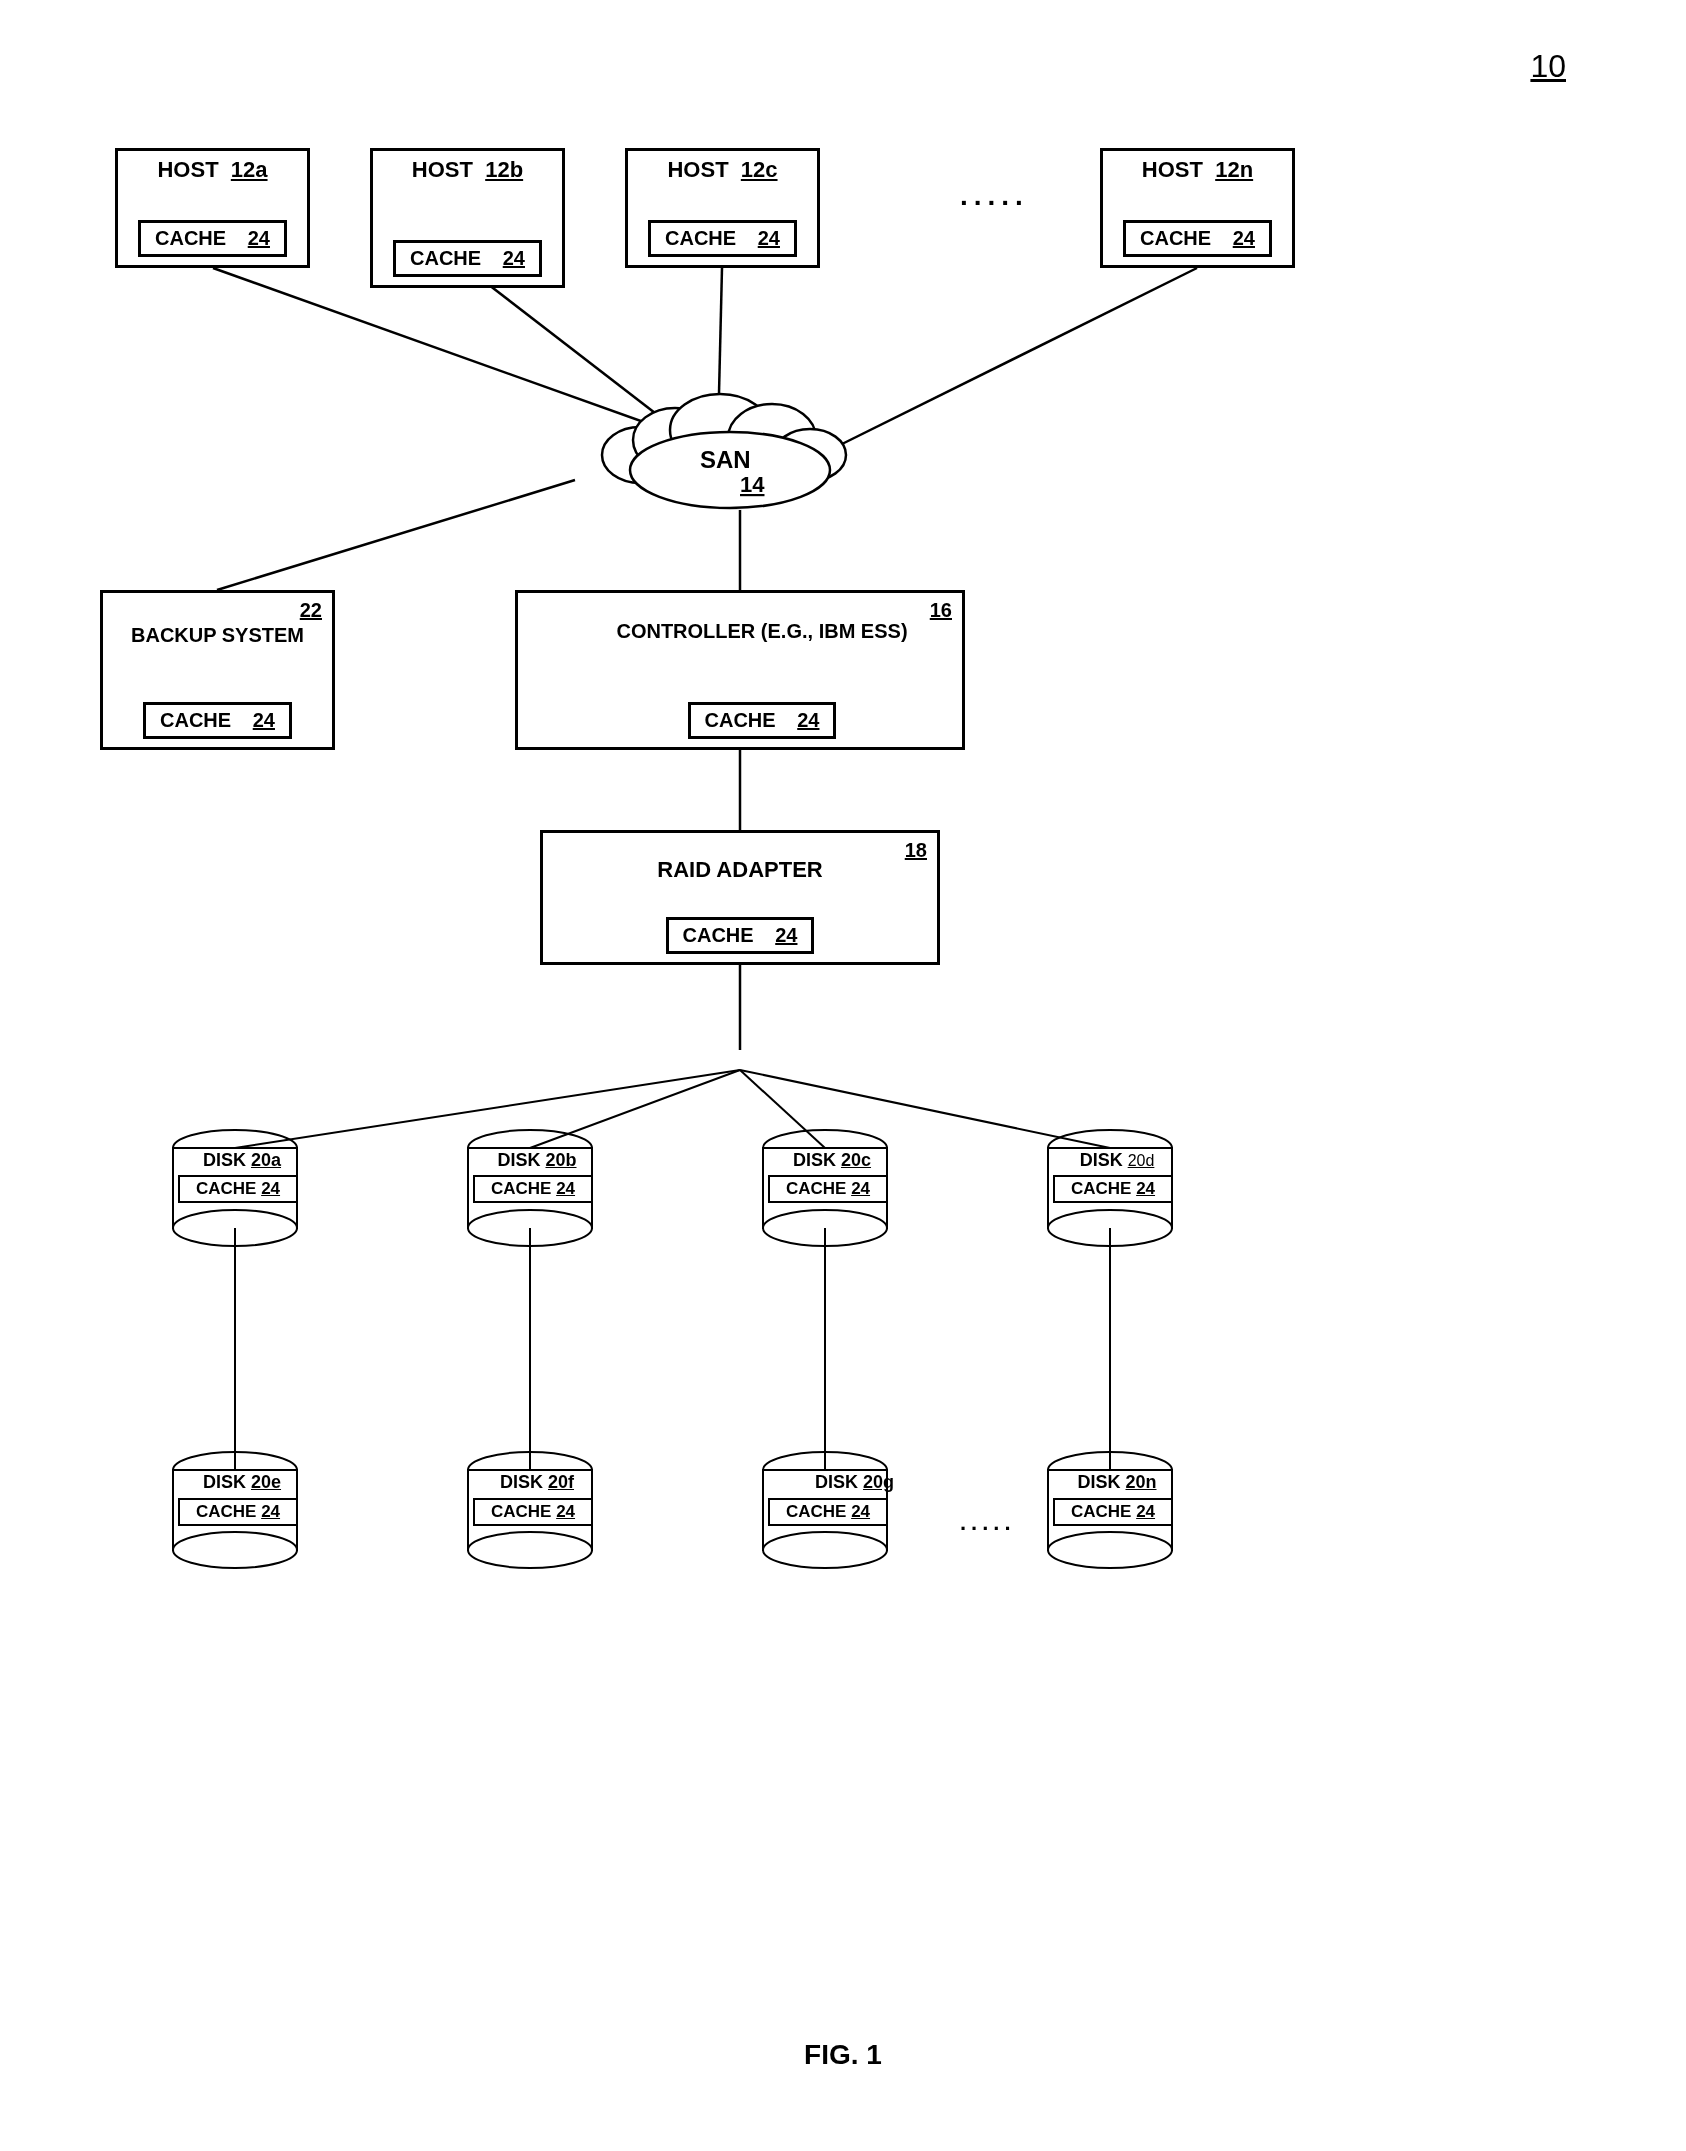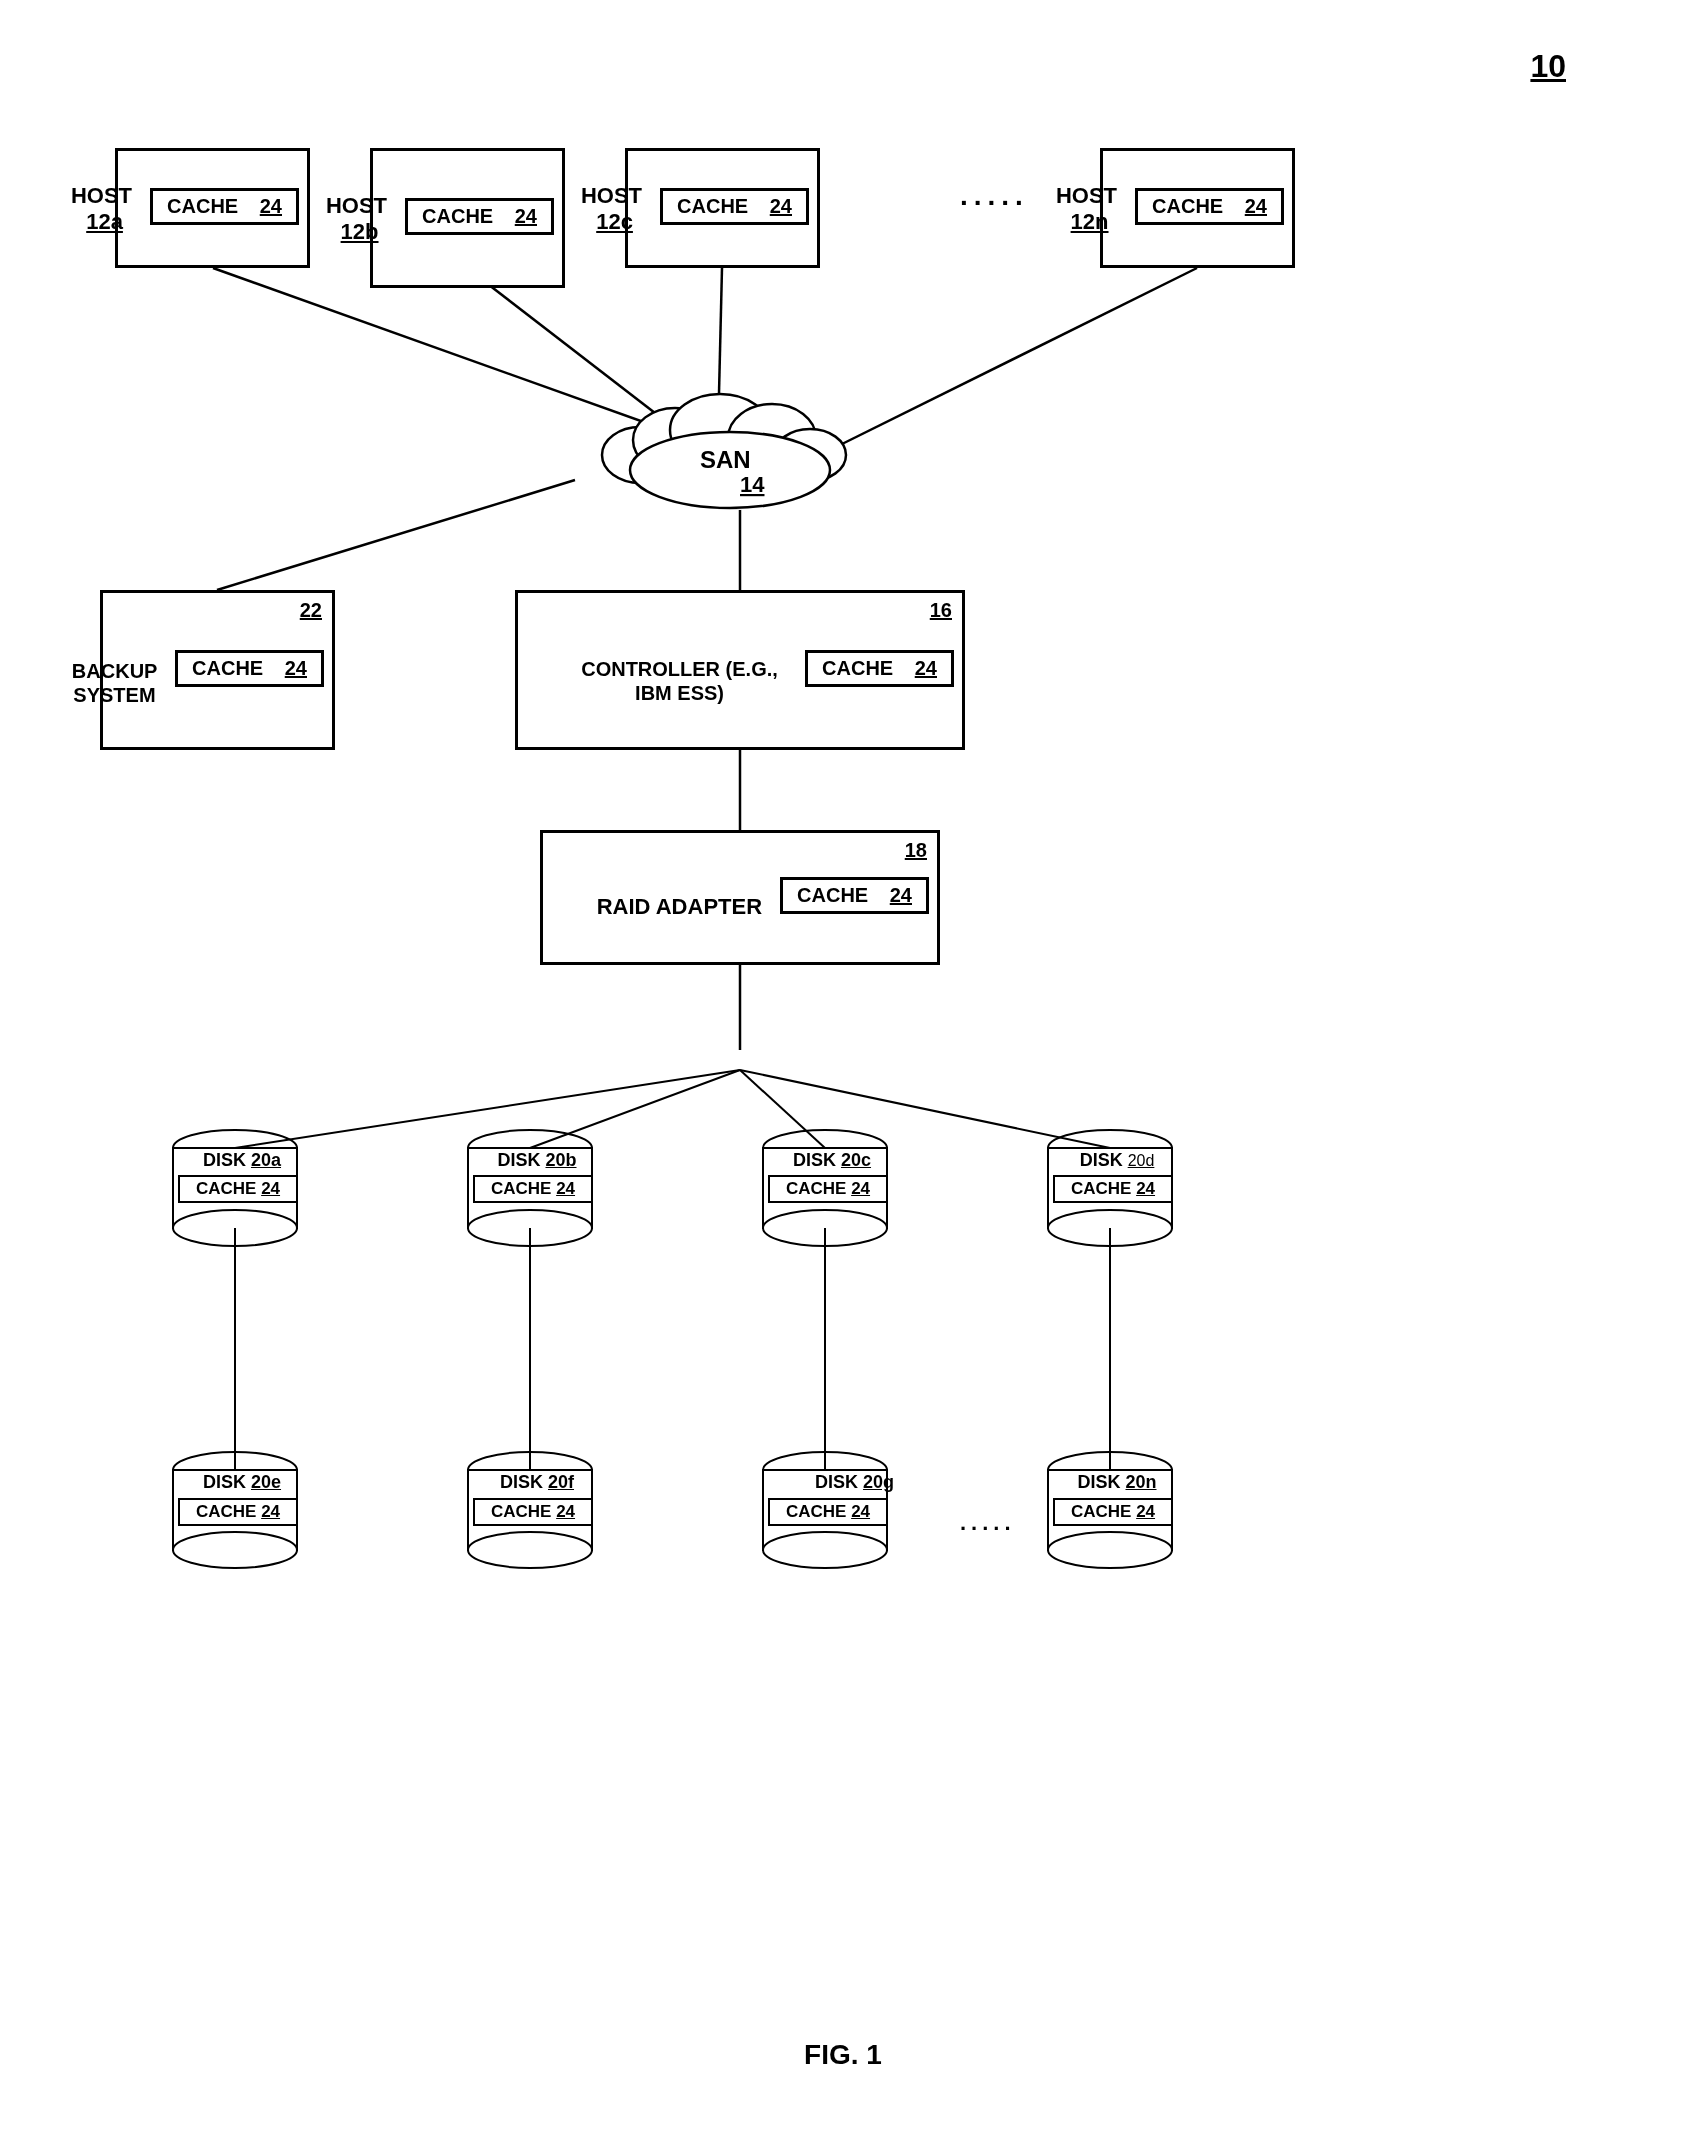--- a/index.html
+++ b/index.html
@@ -15,32 +15,32 @@
       width: 1686px;
       min-height: 2151px;
       position: relative;
       background: #fff;
     }
     .page-number {
       position: absolute;
       top: 48px;
       right: 120px;
       font-size: 32px;
-      font-weight: bold;
+      font-weight: normal;
       text-decoration: underline;
     }
     
     .box {
       position: absolute;
       border: 3px solid #000;
       background: #fff;
       display: flex;
-      flex-direction: row;
+      flex-direction: column;
       align-items: center;
-      justify-content: flex-end;
+      justify-content: space-between;
     }
     .box-title {
       font-size: 22px;
       font-weight: bold;
       padding: 6px 10px 4px 10px;
       text-align: center;
       line-height: 1.2;
     }
     .ref-num {
       text-decoration: underline;

